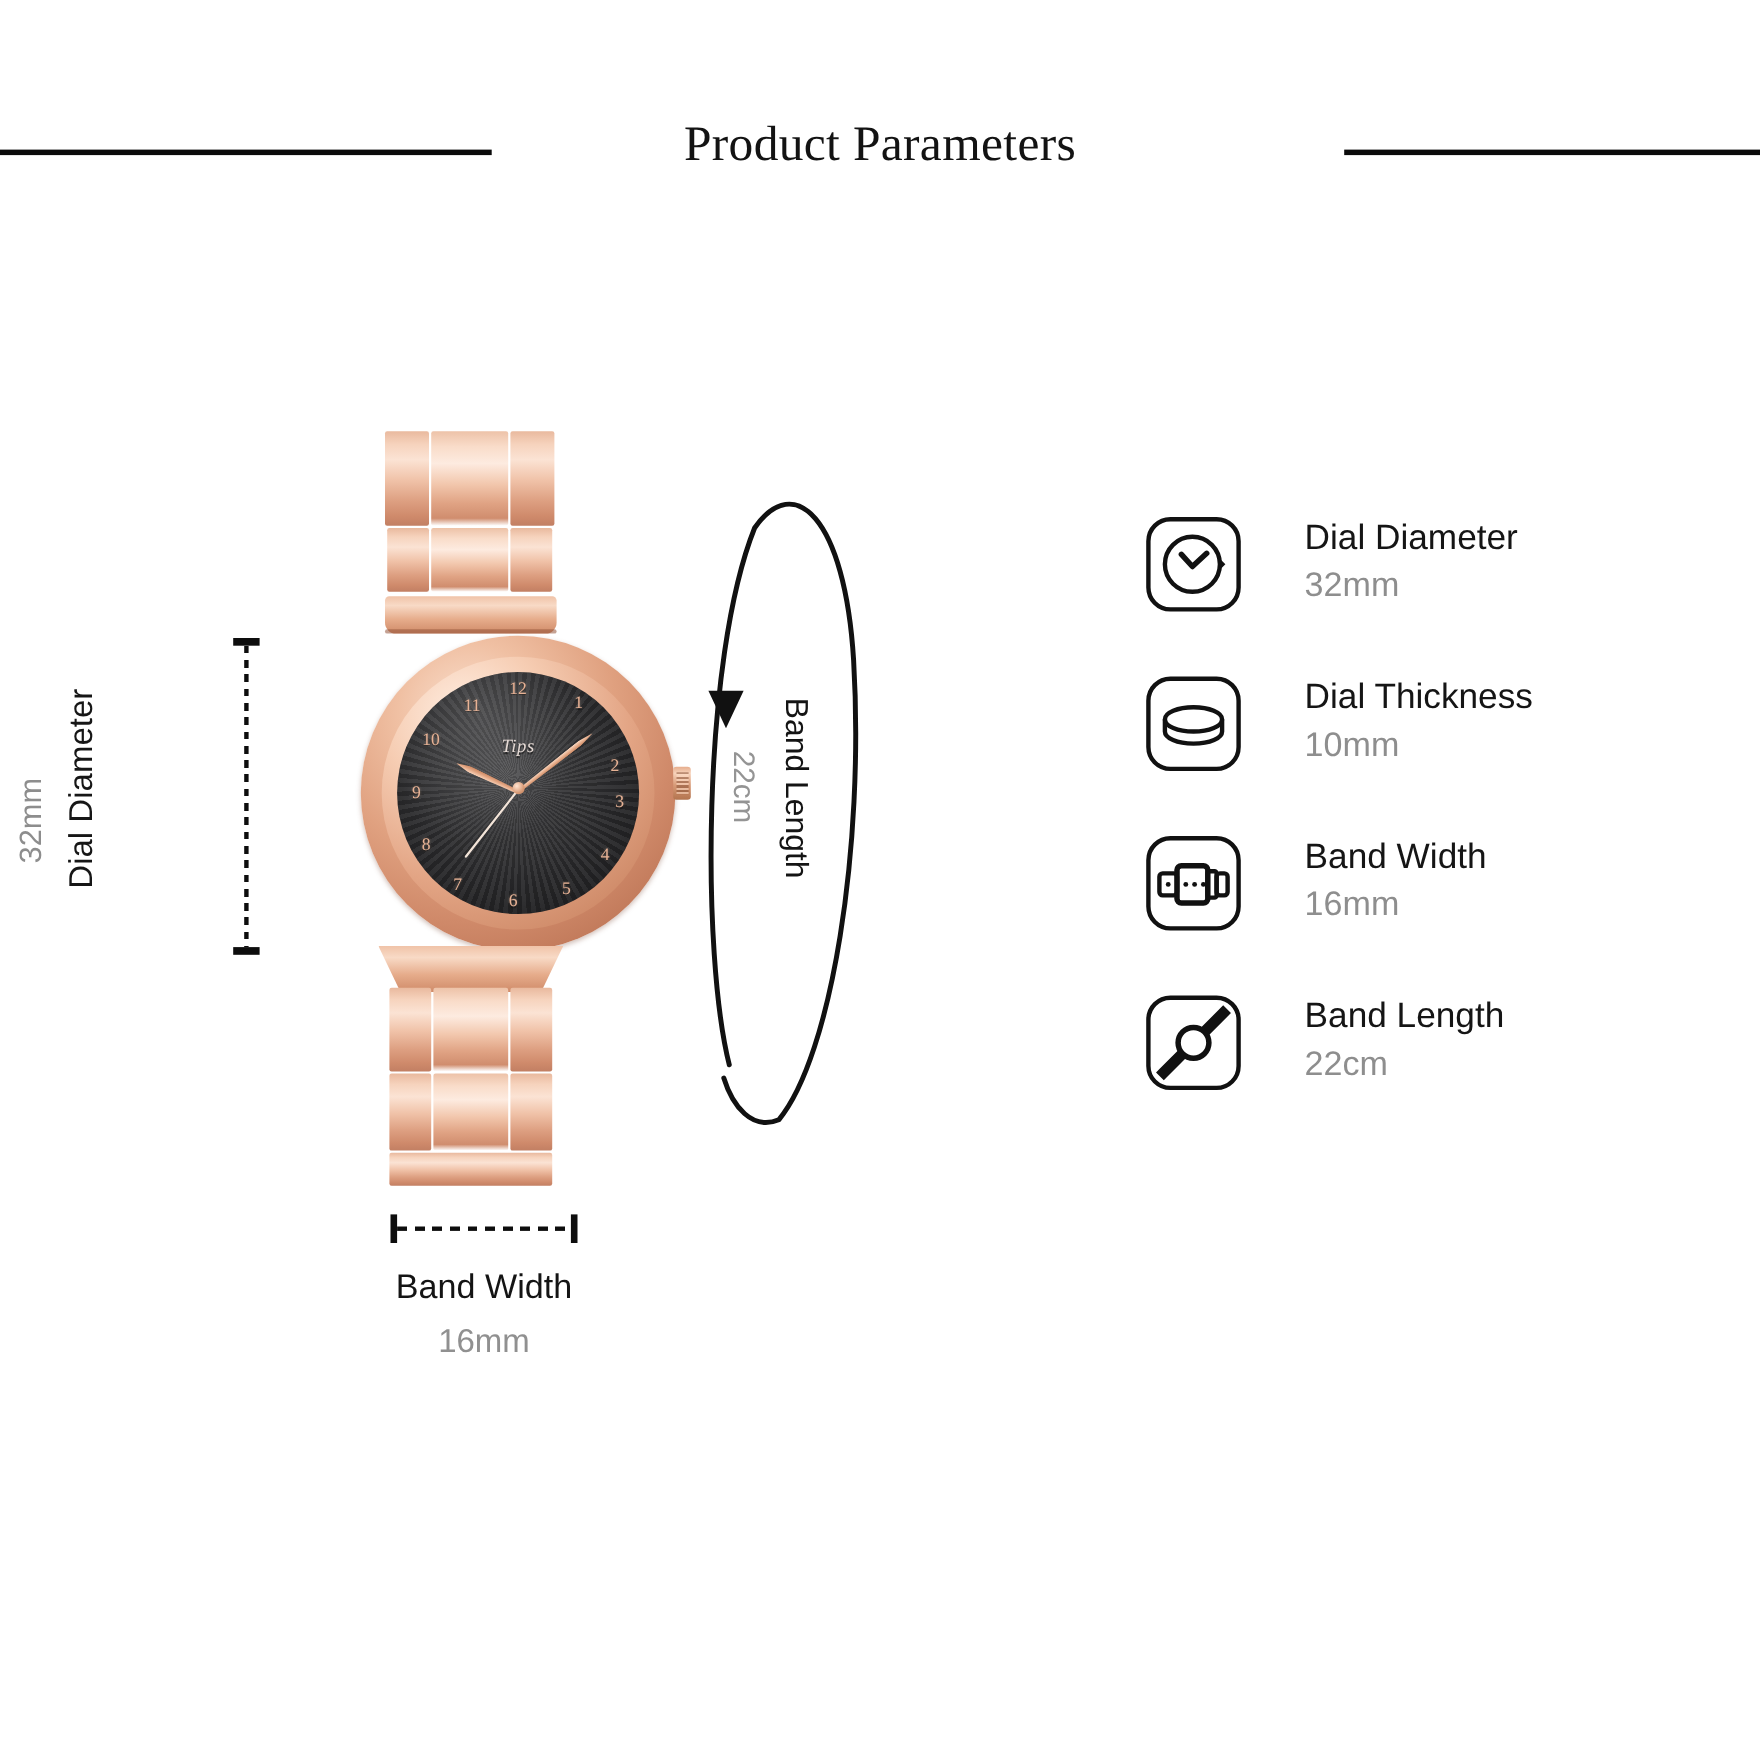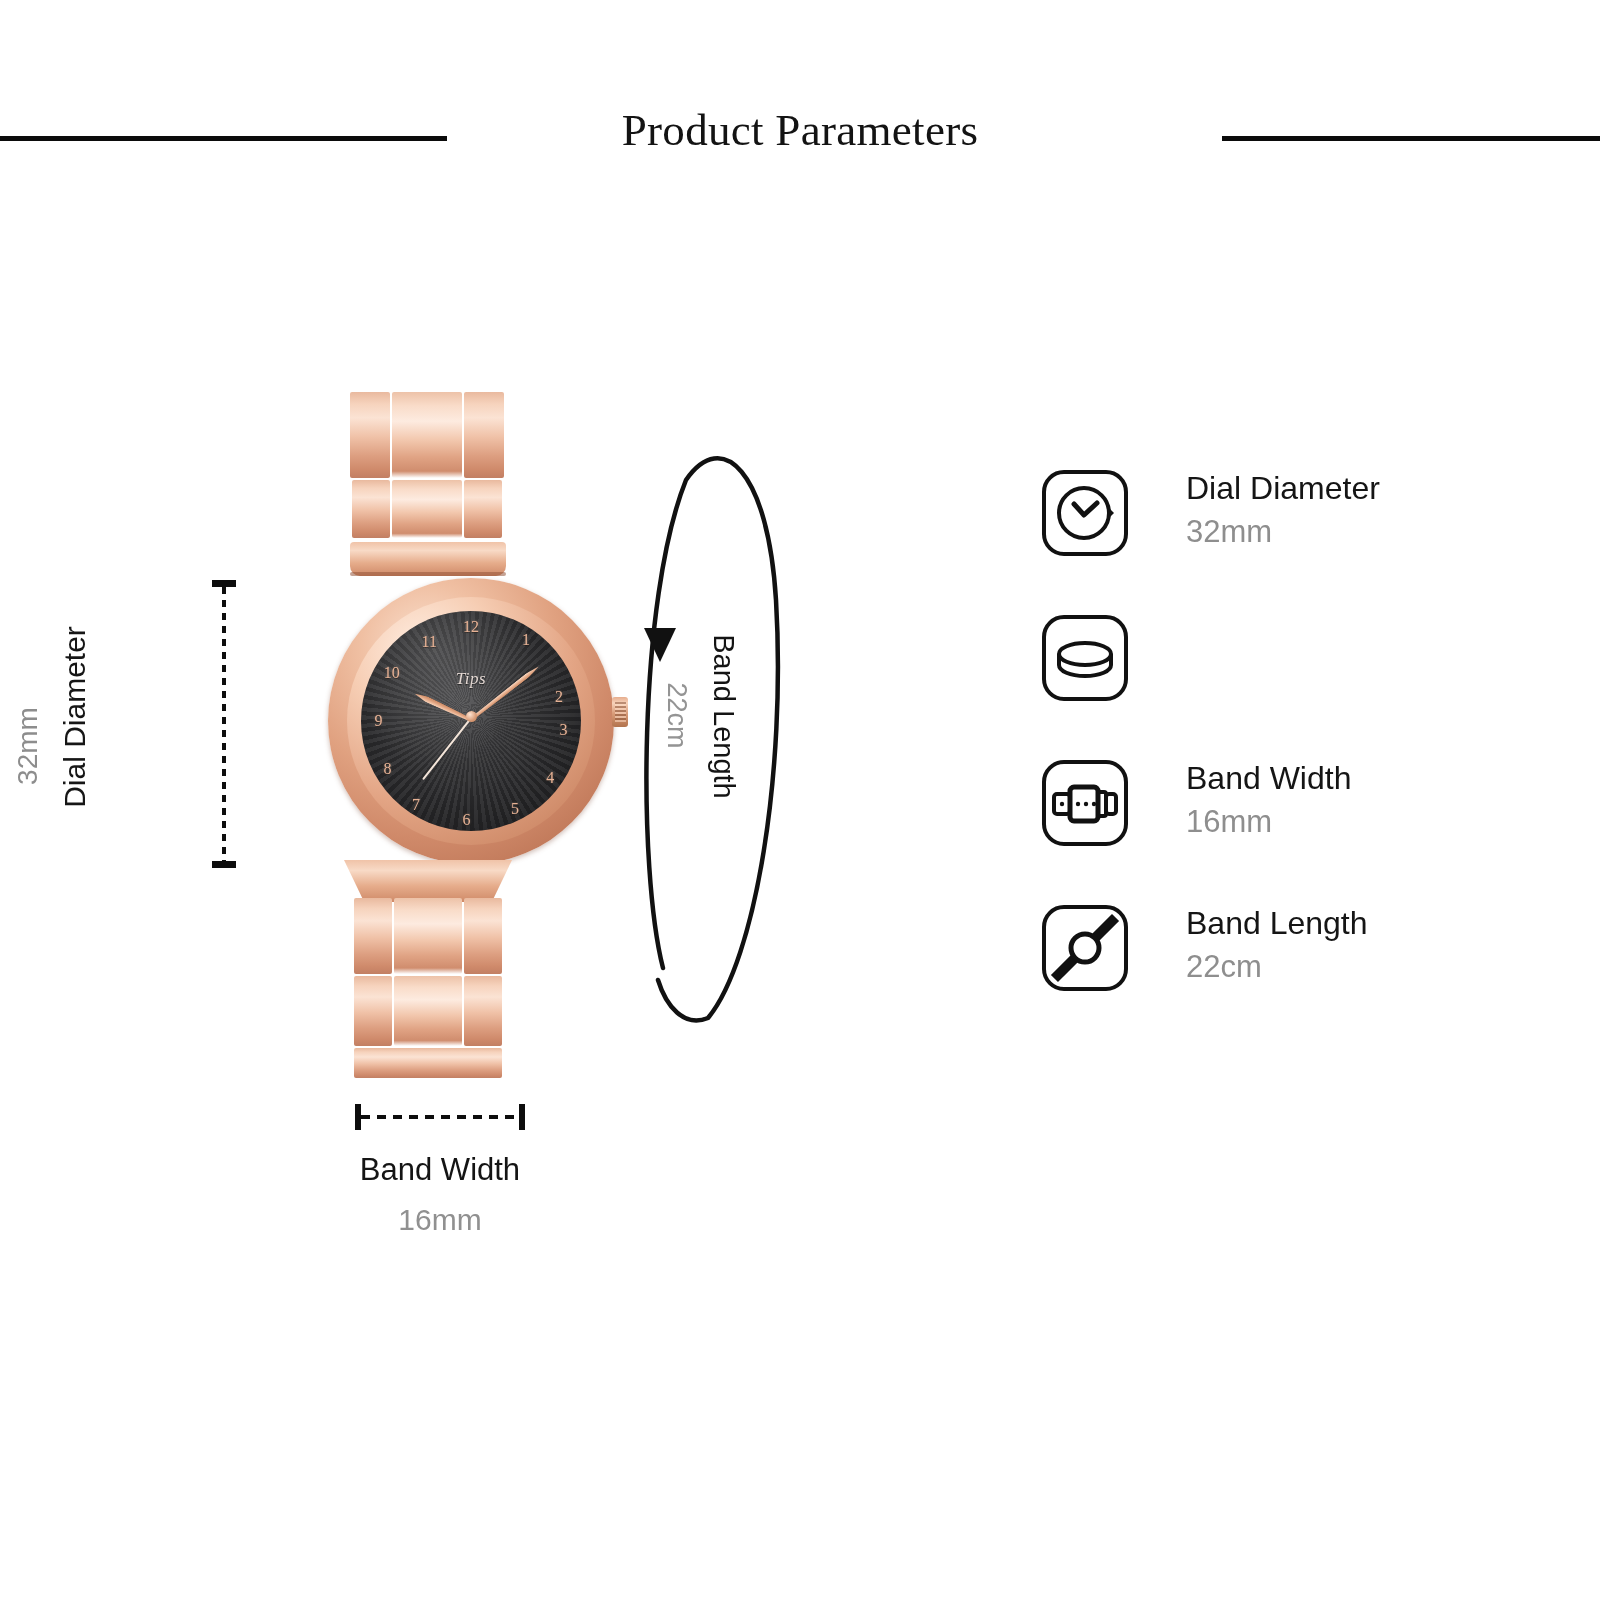--- a/index.html
+++ b/index.html
@@ -269,20 +269,24 @@
     </div>
 
     <div class="spec">
       <div class="spec-icon">
         <svg width="90" height="90" viewBox="0 0 90 90" fill="none">
           <rect x="4" y="4" width="82" height="82" rx="20" stroke="#111" stroke-width="4"></rect>
           <ellipse cx="45" cy="41" rx="26" ry="11" stroke="#111" stroke-width="4"></ellipse>
           <path d="M19 41 V52 C19 58 30 63 45 63 C60 63 71 58 71 52 V41" stroke="#111" stroke-width="4" fill="none"></path>
         </svg>
       </div>
+      <div class="spec-text">
+        <div class="spec-label">Dial Thickness</div>
+        <div class="spec-value">10mm</div>
+      </div>
     </div>
 
     <div class="spec">
       <div class="spec-icon">
         <svg width="90" height="90" viewBox="0 0 90 90" fill="none">
           <rect x="4" y="4" width="82" height="82" rx="20" stroke="#111" stroke-width="4"></rect>
           <rect x="14" y="36" width="16" height="20" rx="3" stroke="#111" stroke-width="4"></rect>
           <rect x="30" y="29" width="28" height="34" rx="4" stroke="#111" stroke-width="5"></rect>
           <rect x="58" y="34" width="8" height="24" rx="2" stroke="#111" stroke-width="4"></rect>
           <rect x="66" y="36" width="10" height="20" rx="3" stroke="#111" stroke-width="4"></rect>

